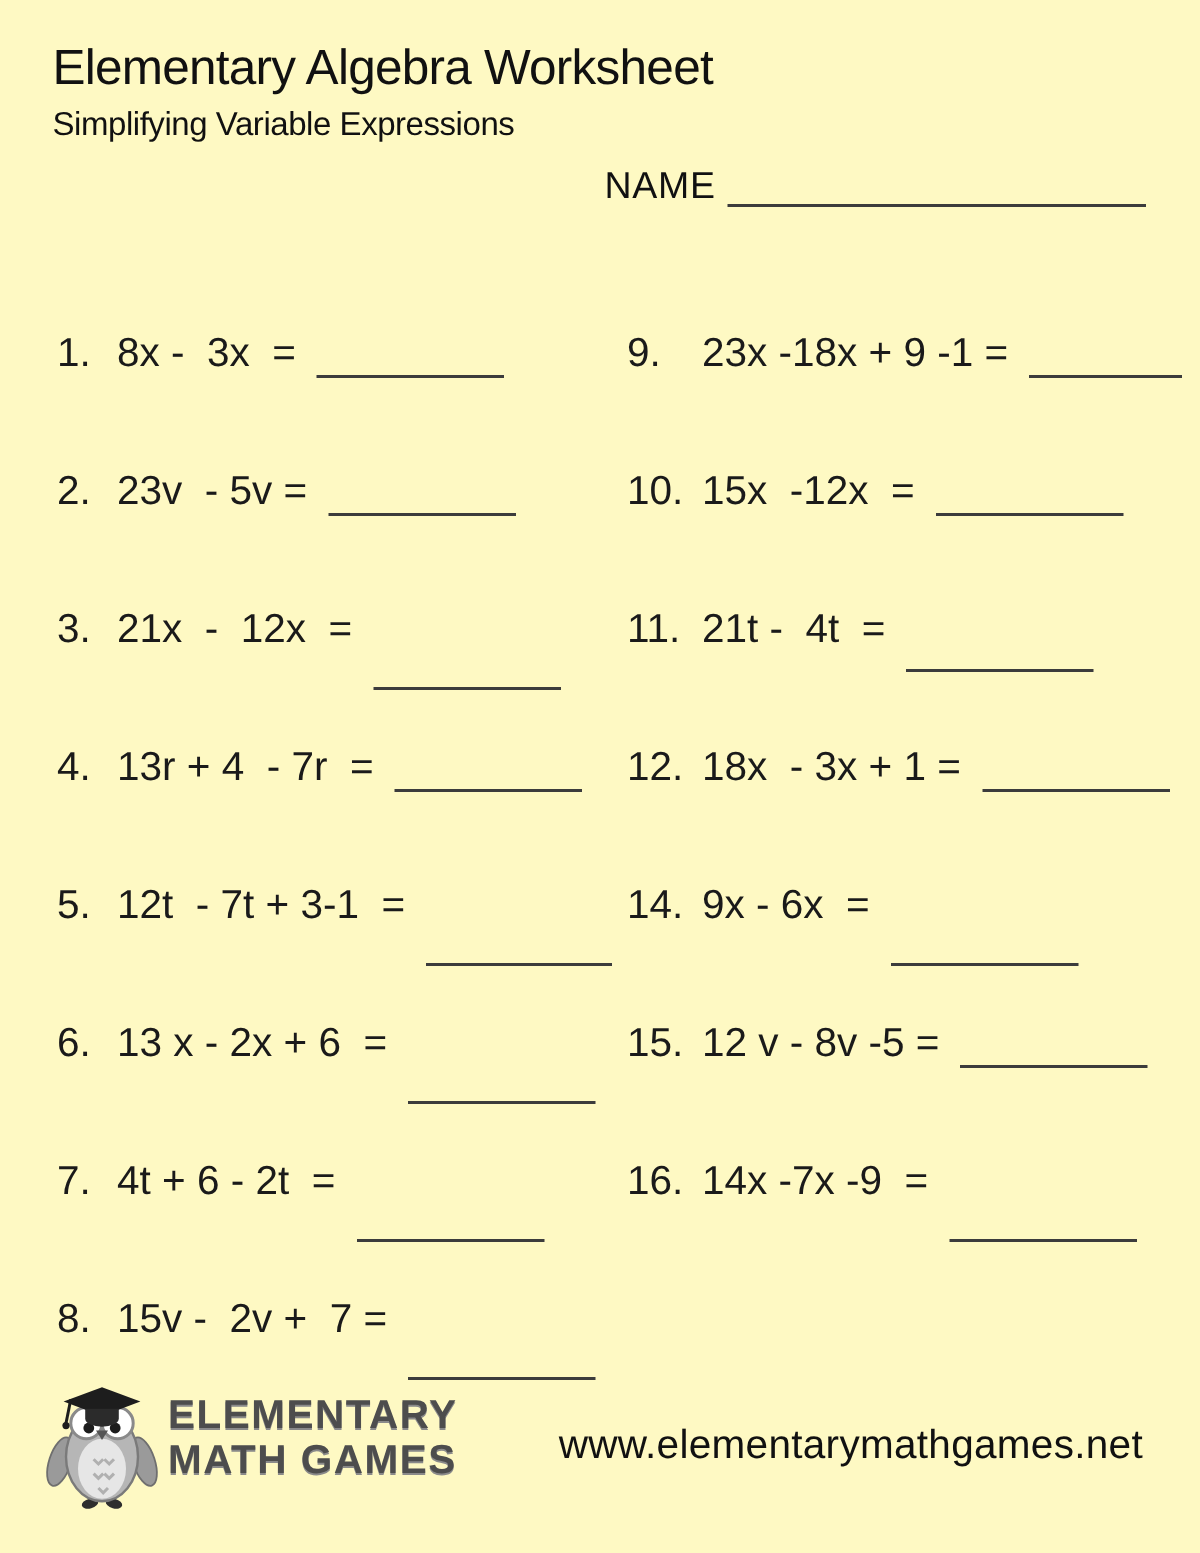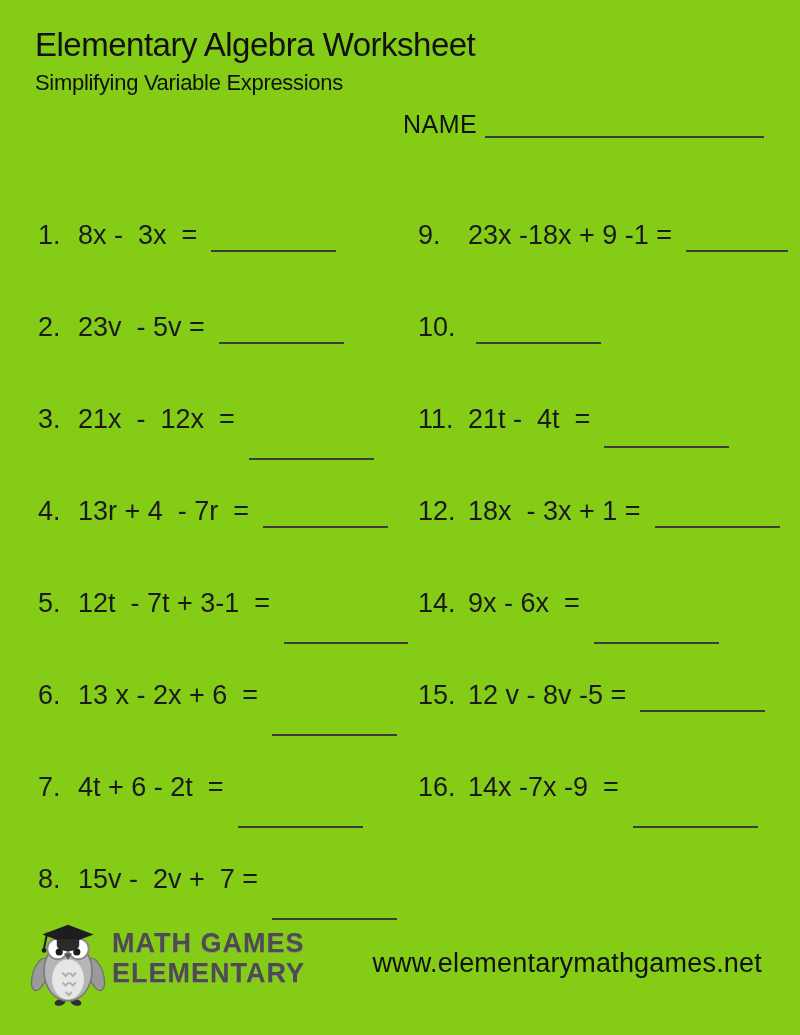--- a/index.html
+++ b/index.html
@@ -1,19 +1,19 @@
 <!DOCTYPE html>
 <html><head>
 <meta charset="utf-8">
 <style>
   html,body{margin:0;padding:0;background:#888;}
   .page{
     position:relative;
     width:800px;height:1035px;
-    background:#84cc16;
+    background:#fef9c3;
     font-family:"Liberation Sans", sans-serif;
     color:#1a1a1a;
     overflow:hidden;
     margin:0 auto;
   }
   
   .title1{
     position:absolute;left:35px;top:26px;
     font-size:33px;letter-spacing:-0.5px;font-weight:500;color:#111;
   }
@@ -121,20 +121,21 @@
   </div>
 
   <div class="col col-right">
     <div class="problem">
       <span class="pnum">9.</span>
       <span class="expr">23x -18x + 9 -1 =</span>
       <span class="answer-line"></span>
     </div>
     <div class="problem">
       <span class="pnum">10.</span>
+      <span class="expr">15x  -12x  =</span>
       <span class="answer-line"></span>
     </div>
     <div class="problem drop-sm">
       <span class="pnum">11.</span>
       <span class="expr">21t -  4t  =</span>
       <span class="answer-line"></span>
     </div>
     <div class="problem">
       <span class="pnum">12.</span>
       <span class="expr">18x  - 3x + 1 =</span>
@@ -184,20 +185,20 @@
       <circle cx="61" cy="40" r="4.5" fill="#1c1c1c"></circle>
 
       <polygon points="50,50 45,42 55,42" fill="#555555"></polygon>
 
       <polygon points="18,18 50,6 82,18 50,30" fill="#1d1d1d"></polygon>
       <path d="M36,24 v8 a14,7 0 0 0 28,0 v-8 z" fill="#2b2b2b"></path>
       <line x1="24" y1="16" x2="20" y2="36" stroke="#1d1d1d" stroke-width="2.5"></line>
       <circle cx="20" cy="38" r="3" fill="#1d1d1d"></circle>
     </svg>
     <div class="logo-text">
+      <div class="logo-line">ELEMENTARY</div>
       <div class="logo-line">MATH GAMES</div>
-      <div class="logo-line">ELEMENTARY</div>
     </div>
   </div>
 
   <div class="website">www.elementarymathgames.net</div>
 
 </div>
 
 </body></html>

